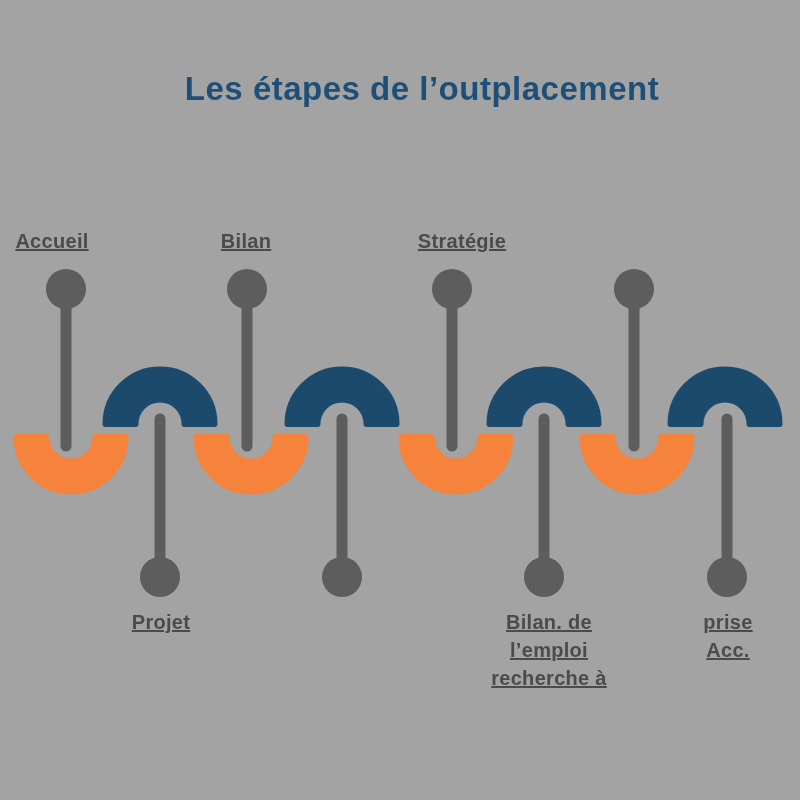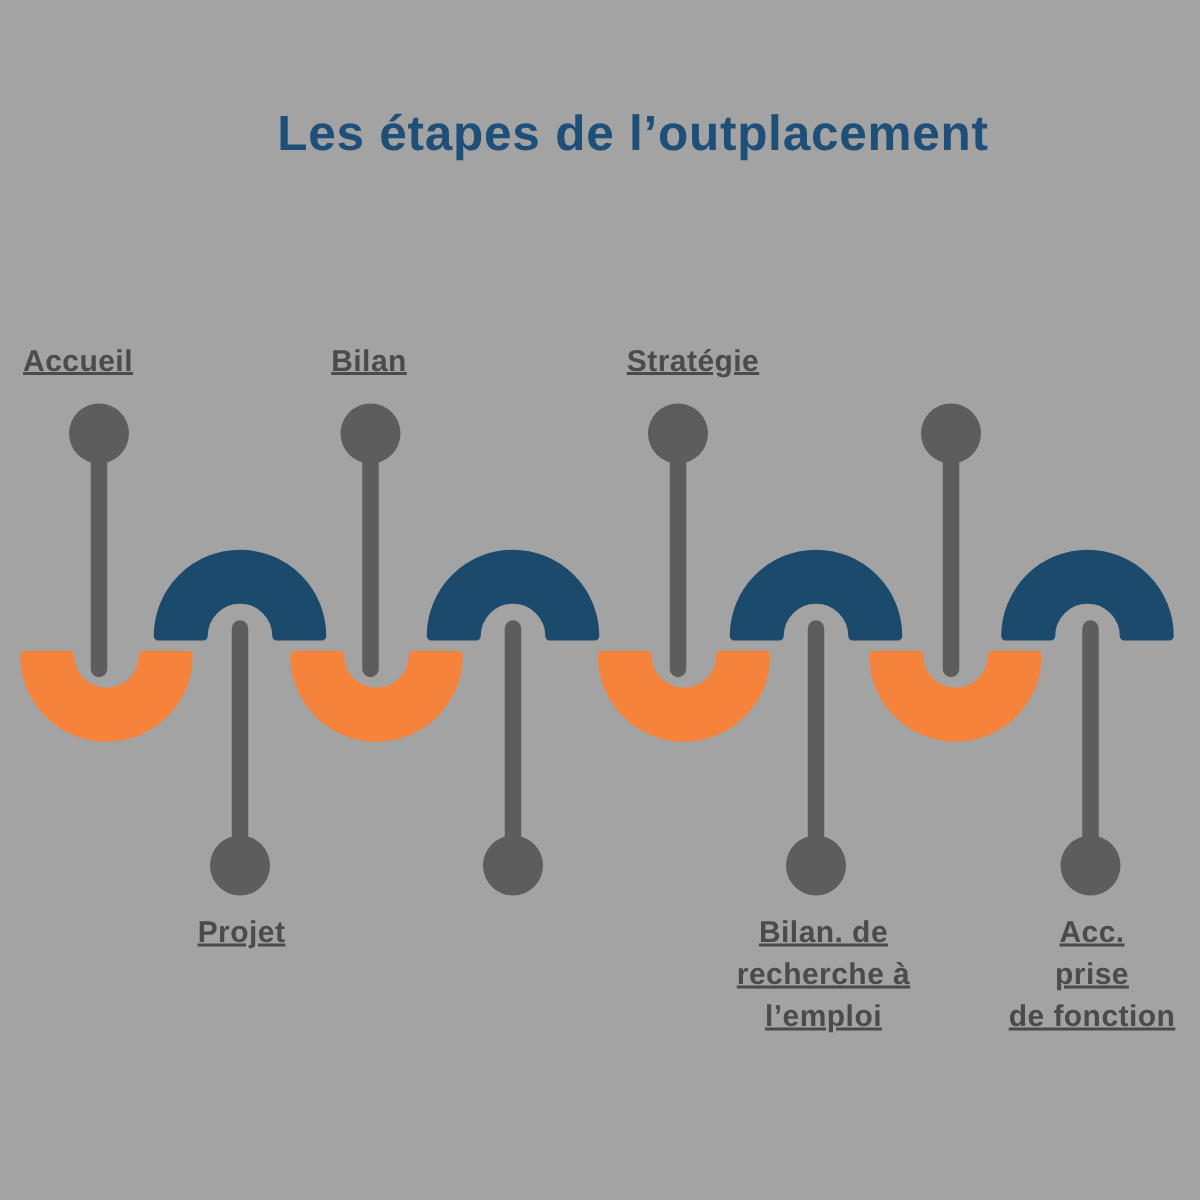--- a/index.html
+++ b/index.html
@@ -112,22 +112,21 @@
     <div class="line">Stratégie</div>
   </div>
   <div class="step-label top" style="left:678px">
   </div>
 
   <div class="step-label bottom" style="left:161px">
     <div class="line">Projet</div>
   </div>
   <div class="step-label bottom" style="left:549px">
     <div class="line">Bilan. de</div>
+    <div class="line">l’emploi</div>
     <div class="line">recherche à</div>
-    <div class="line">l’emploi</div>
   </div>
   <div class="step-label bottom" style="left:728px">
+    <div class="line">prise</div>
     <div class="line">Acc.</div>
-    <div class="line">prise</div>
-    <div class="line">de fonction</div>
   </div>
 
 </div>
 
 </body></html>

